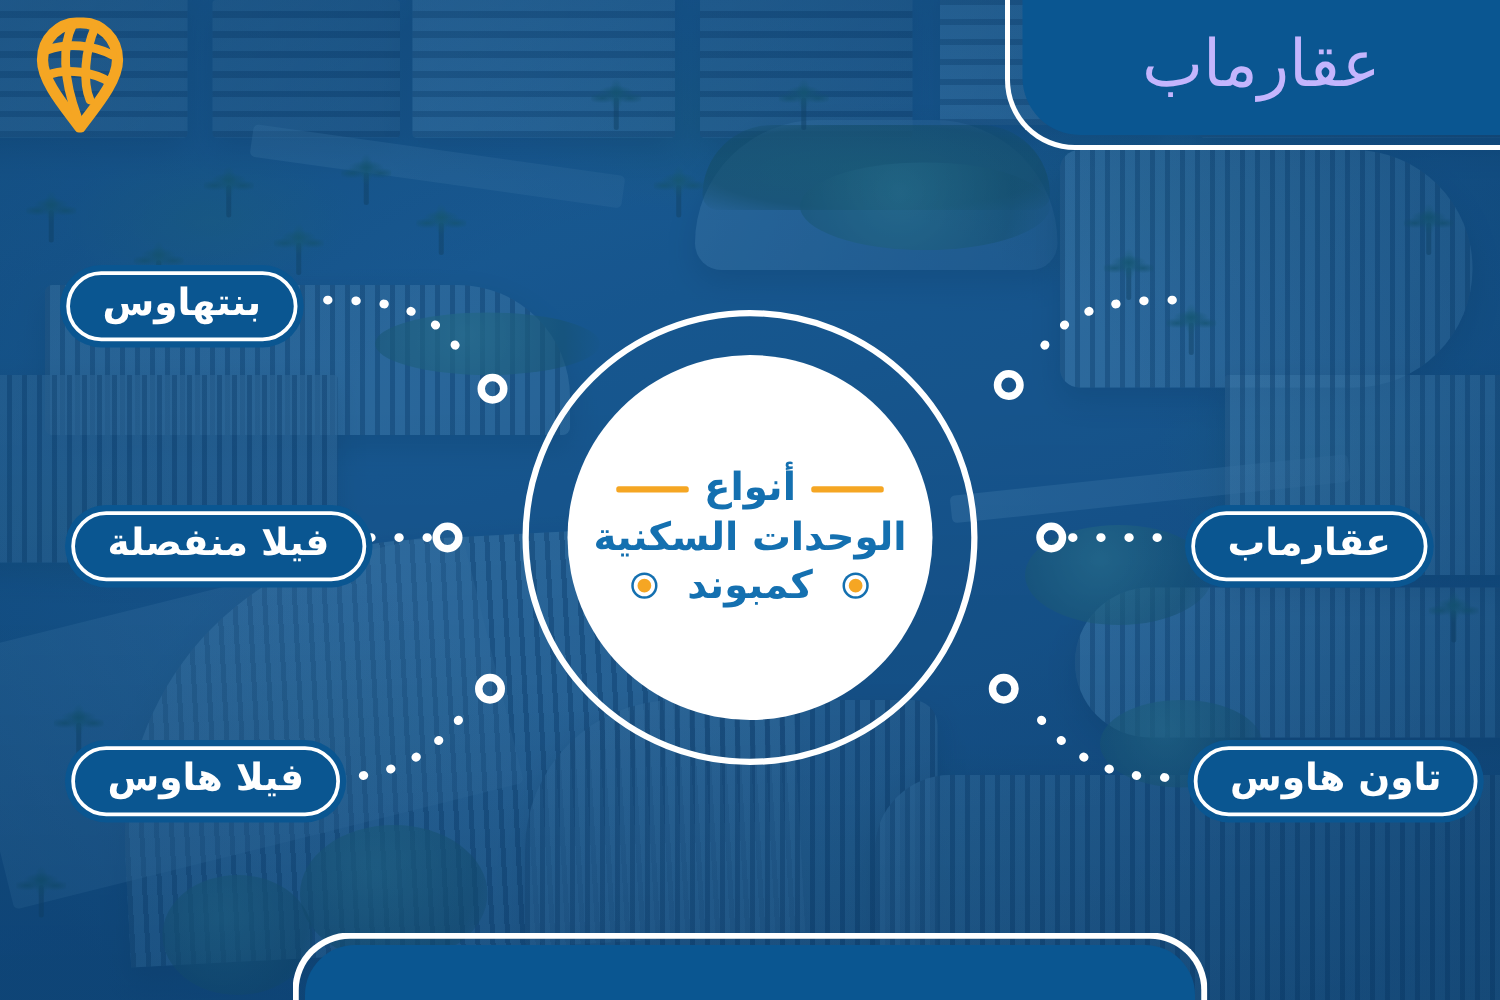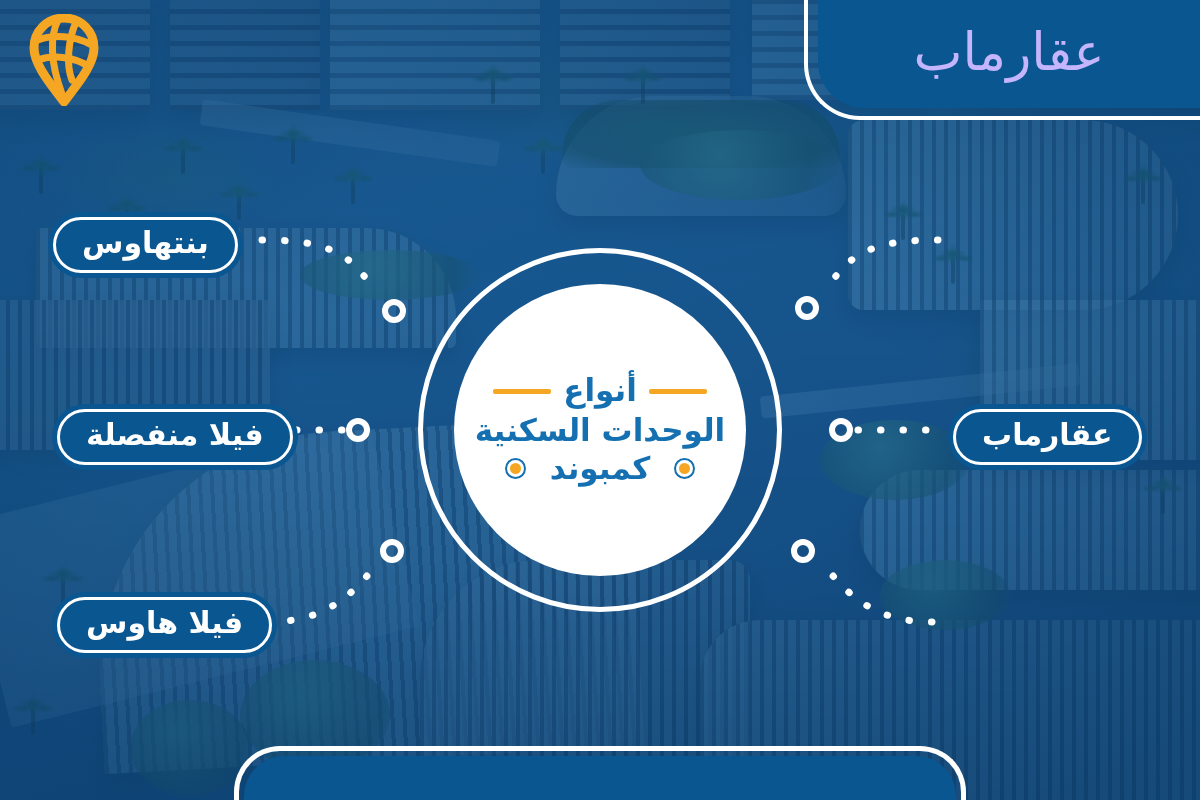--- a/index.html
+++ b/index.html
@@ -370,17 +370,22 @@
         <span class="pill-txt">عقارماب</span>
       </div>
   </div>
 
   <div class="pill p-twin">
     <div class="pill-in">
         <span class="pill-txt">فيلا هاوس</span>
       </div>
   </div>
 
+  <div class="pill p-town">
+    <div class="pill-in">
+        <span class="pill-txt">تاون هاوس</span>
+      </div>
+  </div>
 
   <div class="bottom-ring"></div>
   <div class="bottom-band"></div>
 
 </div>
 
 </body></html>

